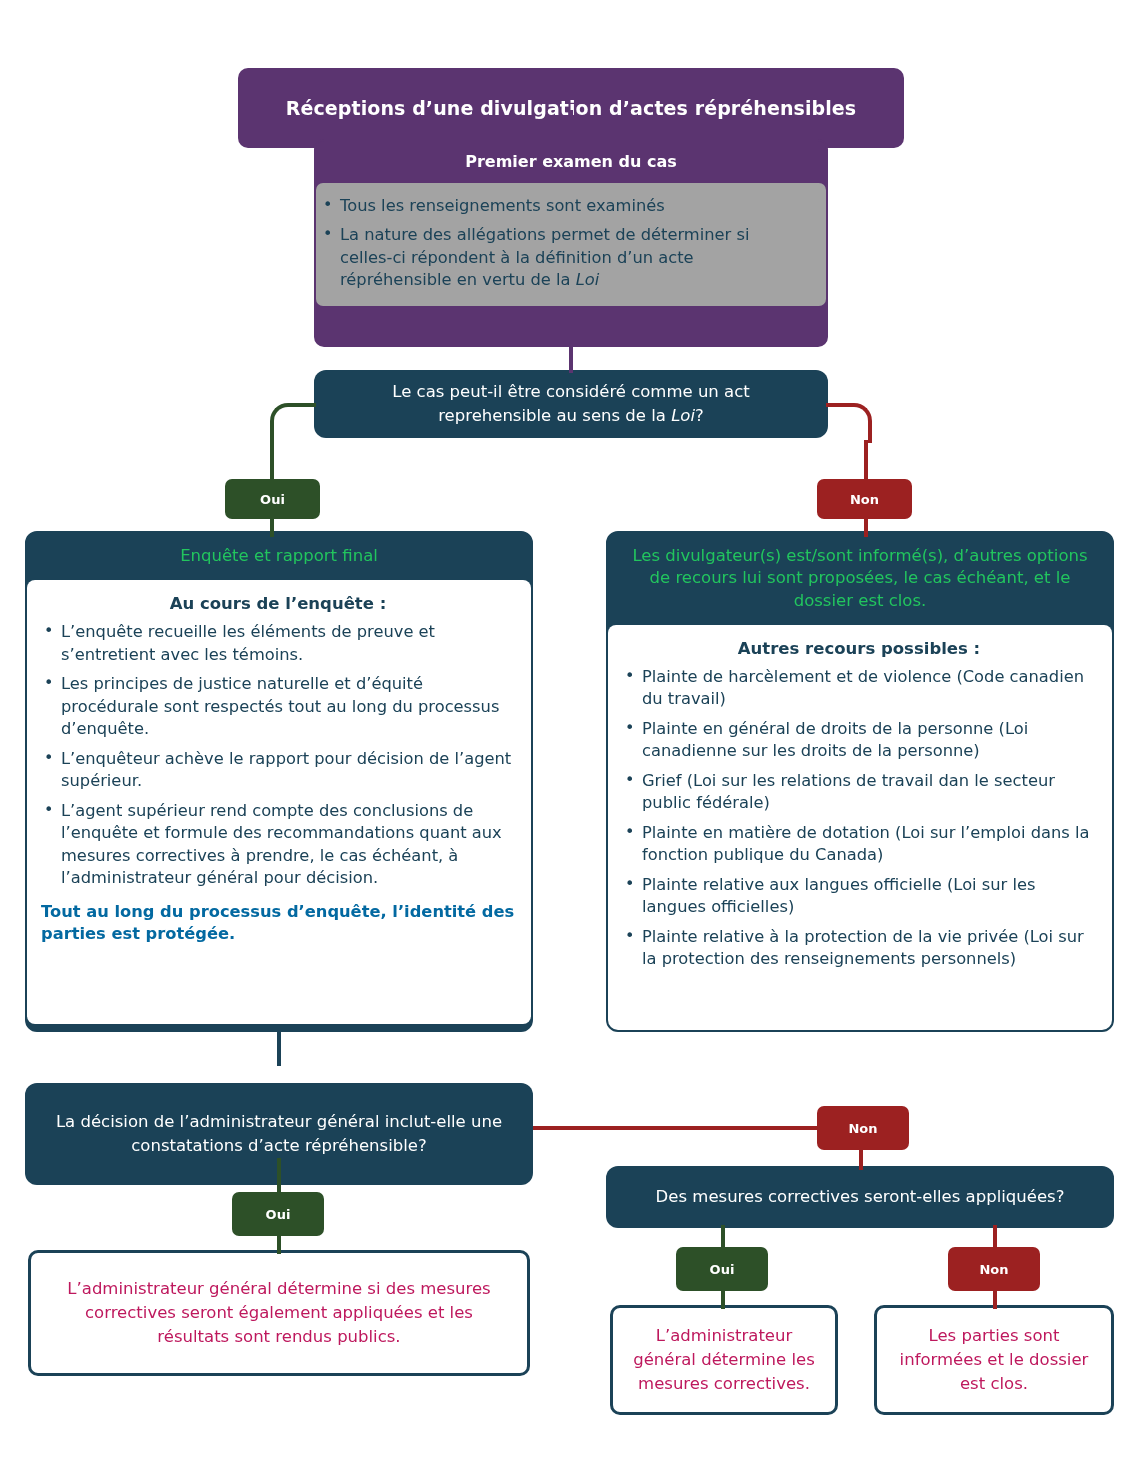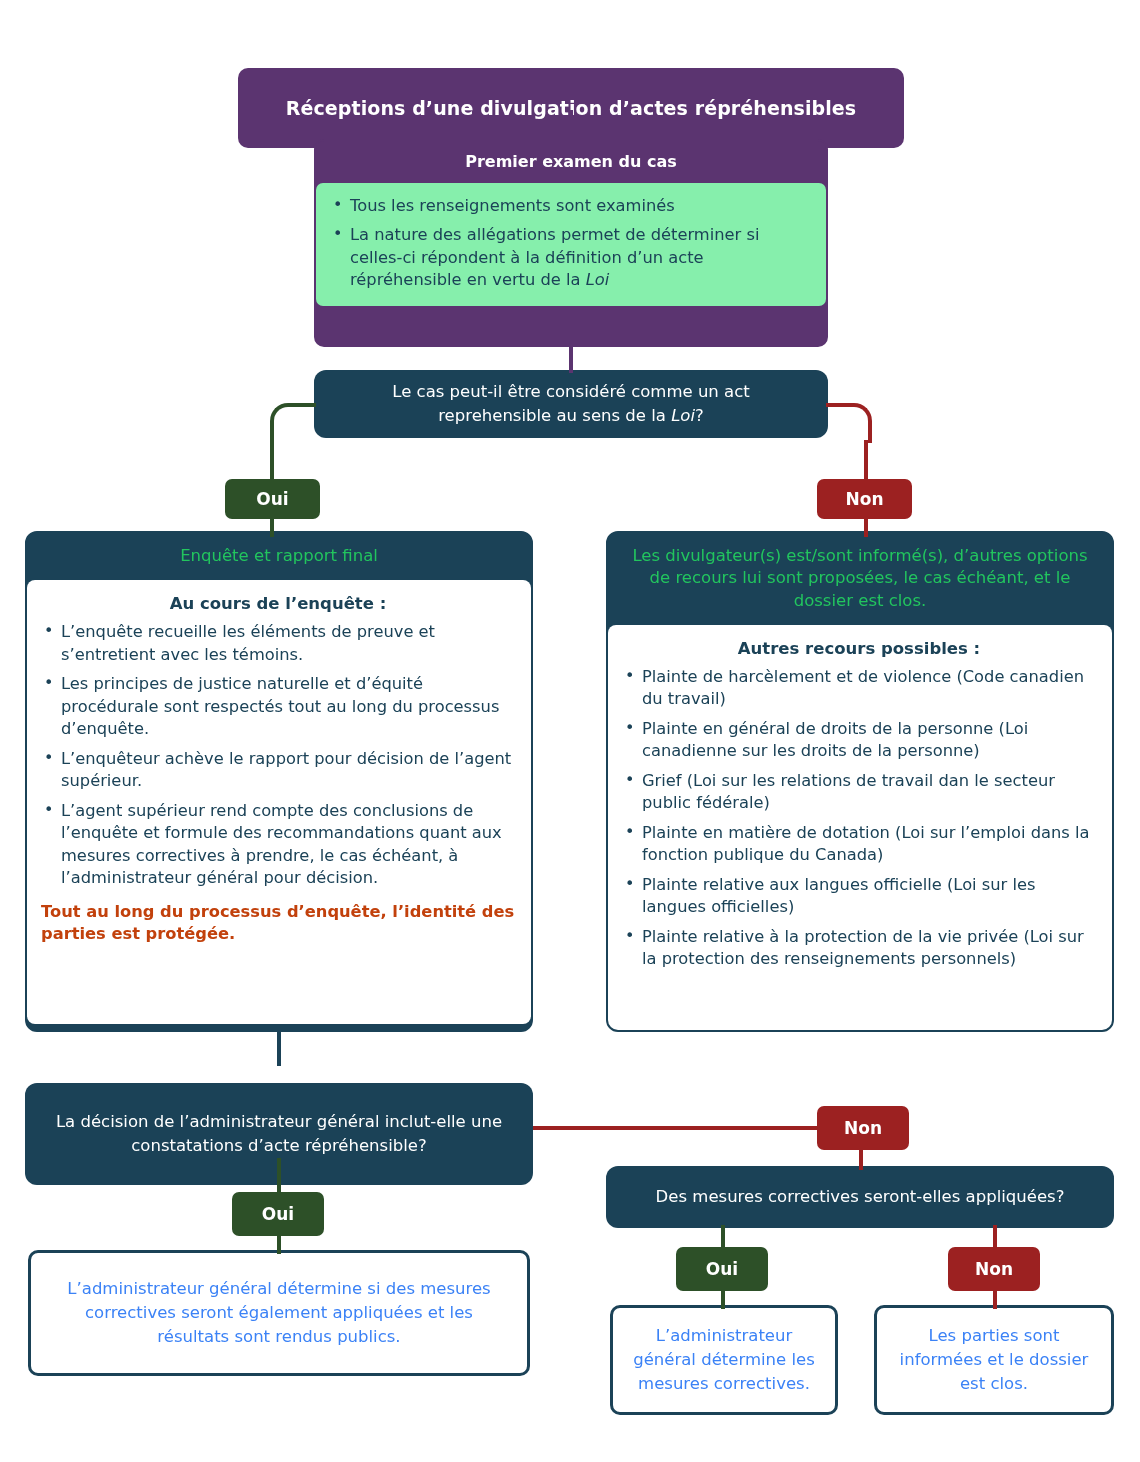--- a/index.html
+++ b/index.html
@@ -38,23 +38,23 @@
     overflow: hidden;
   }
   .combo-purple > .combo-title {
     color: #ffffff;
     font-weight: bold;
     font-size: 16px;
     text-align: center;
     padding: 11px 12px 12px;
   }
   .combo-purple > .combo-body {
-    background: #86efac;
+    background: #a3a3a3;
     border-radius: 7px;
-    padding: 12px 20px 14px 14px;
+    padding: 12px 20px 14px 4px;
   }
 
   .combo-teal {
     background: #1b4257;
     border: 2px solid #1b4257;
     border-radius: 12px;
     overflow: hidden;
   }
   .combo-teal > .combo-title {
     color: #22c55e;
@@ -79,32 +79,32 @@
     line-height: 1.45;
     padding: 10px 20px;
   }
 
   .outcome {
     background: #ffffff;
     border: 3px solid #1b4257;
     border-radius: 10px;
     display: flex; align-items: center; justify-content: center;
     text-align: center;
-    color: #3b82f6;
+    color: #be185d;
     font-size: 16.5px;
     line-height: 1.45;
     padding: 10px 16px;
   }
 
   .tag {
     position: absolute;
     border-radius: 7px;
     color: #ffffff;
     font-weight: bold;
-    font-size: 17px;
+    font-size: 13px;
     display: flex; align-items: center; justify-content: center;
     z-index: 6;
   }
   .tag.yes { background: #2d5028; }
   .tag.no  { background: #9c2121; }
 
   
   .sub-title {
     text-align: center;
     font-weight: bold;
@@ -129,21 +129,21 @@
     position: absolute;
     left: 3px; top: -1px;
     font-size: 16px;
     color: #1b4257;
   }
   .note-bold {
     font-weight: bold;
     font-size: 16.3px;
     line-height: 1.4;
     margin-top: 11px;
-    color: #c2410c;
+    color: #0369a1;
   }
   .ital { font-style: italic; }
 
   
   .conn { position: absolute; z-index: 1; }
   .v { width: 4px; }
   .h { height: 4px; }
   .c-purple { background: #5b3470; }
   .c-teal   { background: #1b4257; }
   .c-green  { background: #2d5028; }

